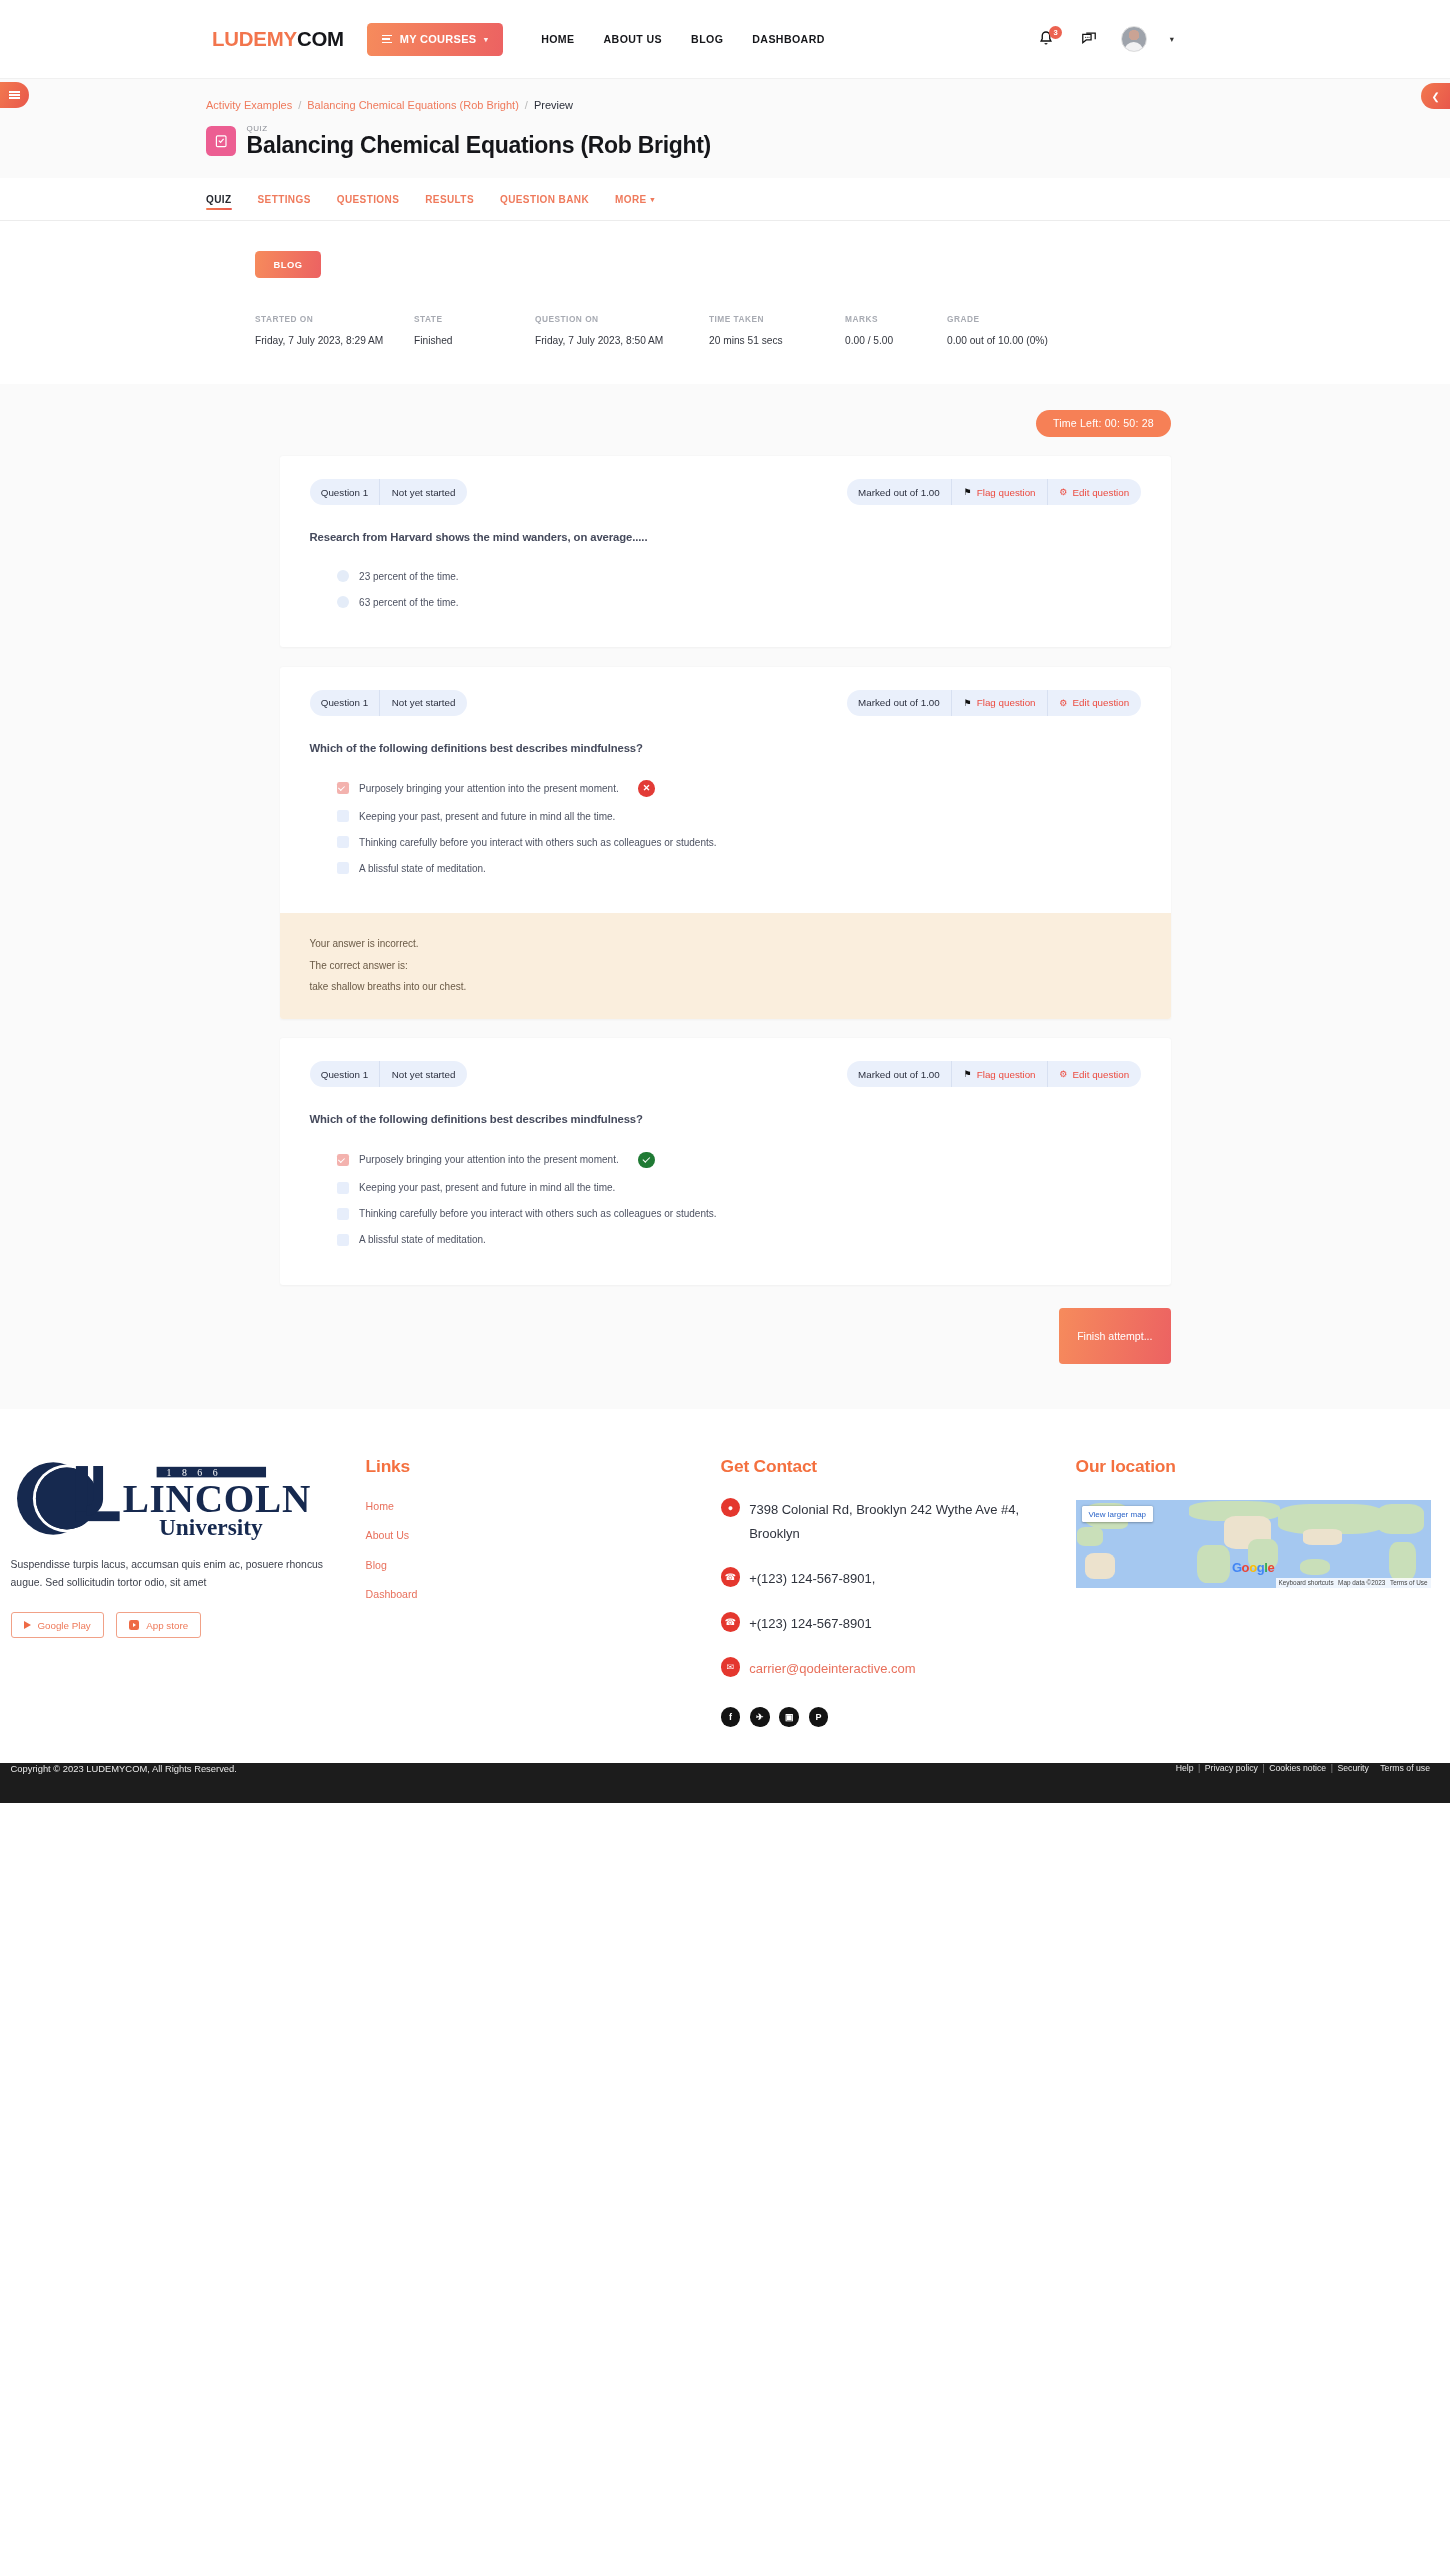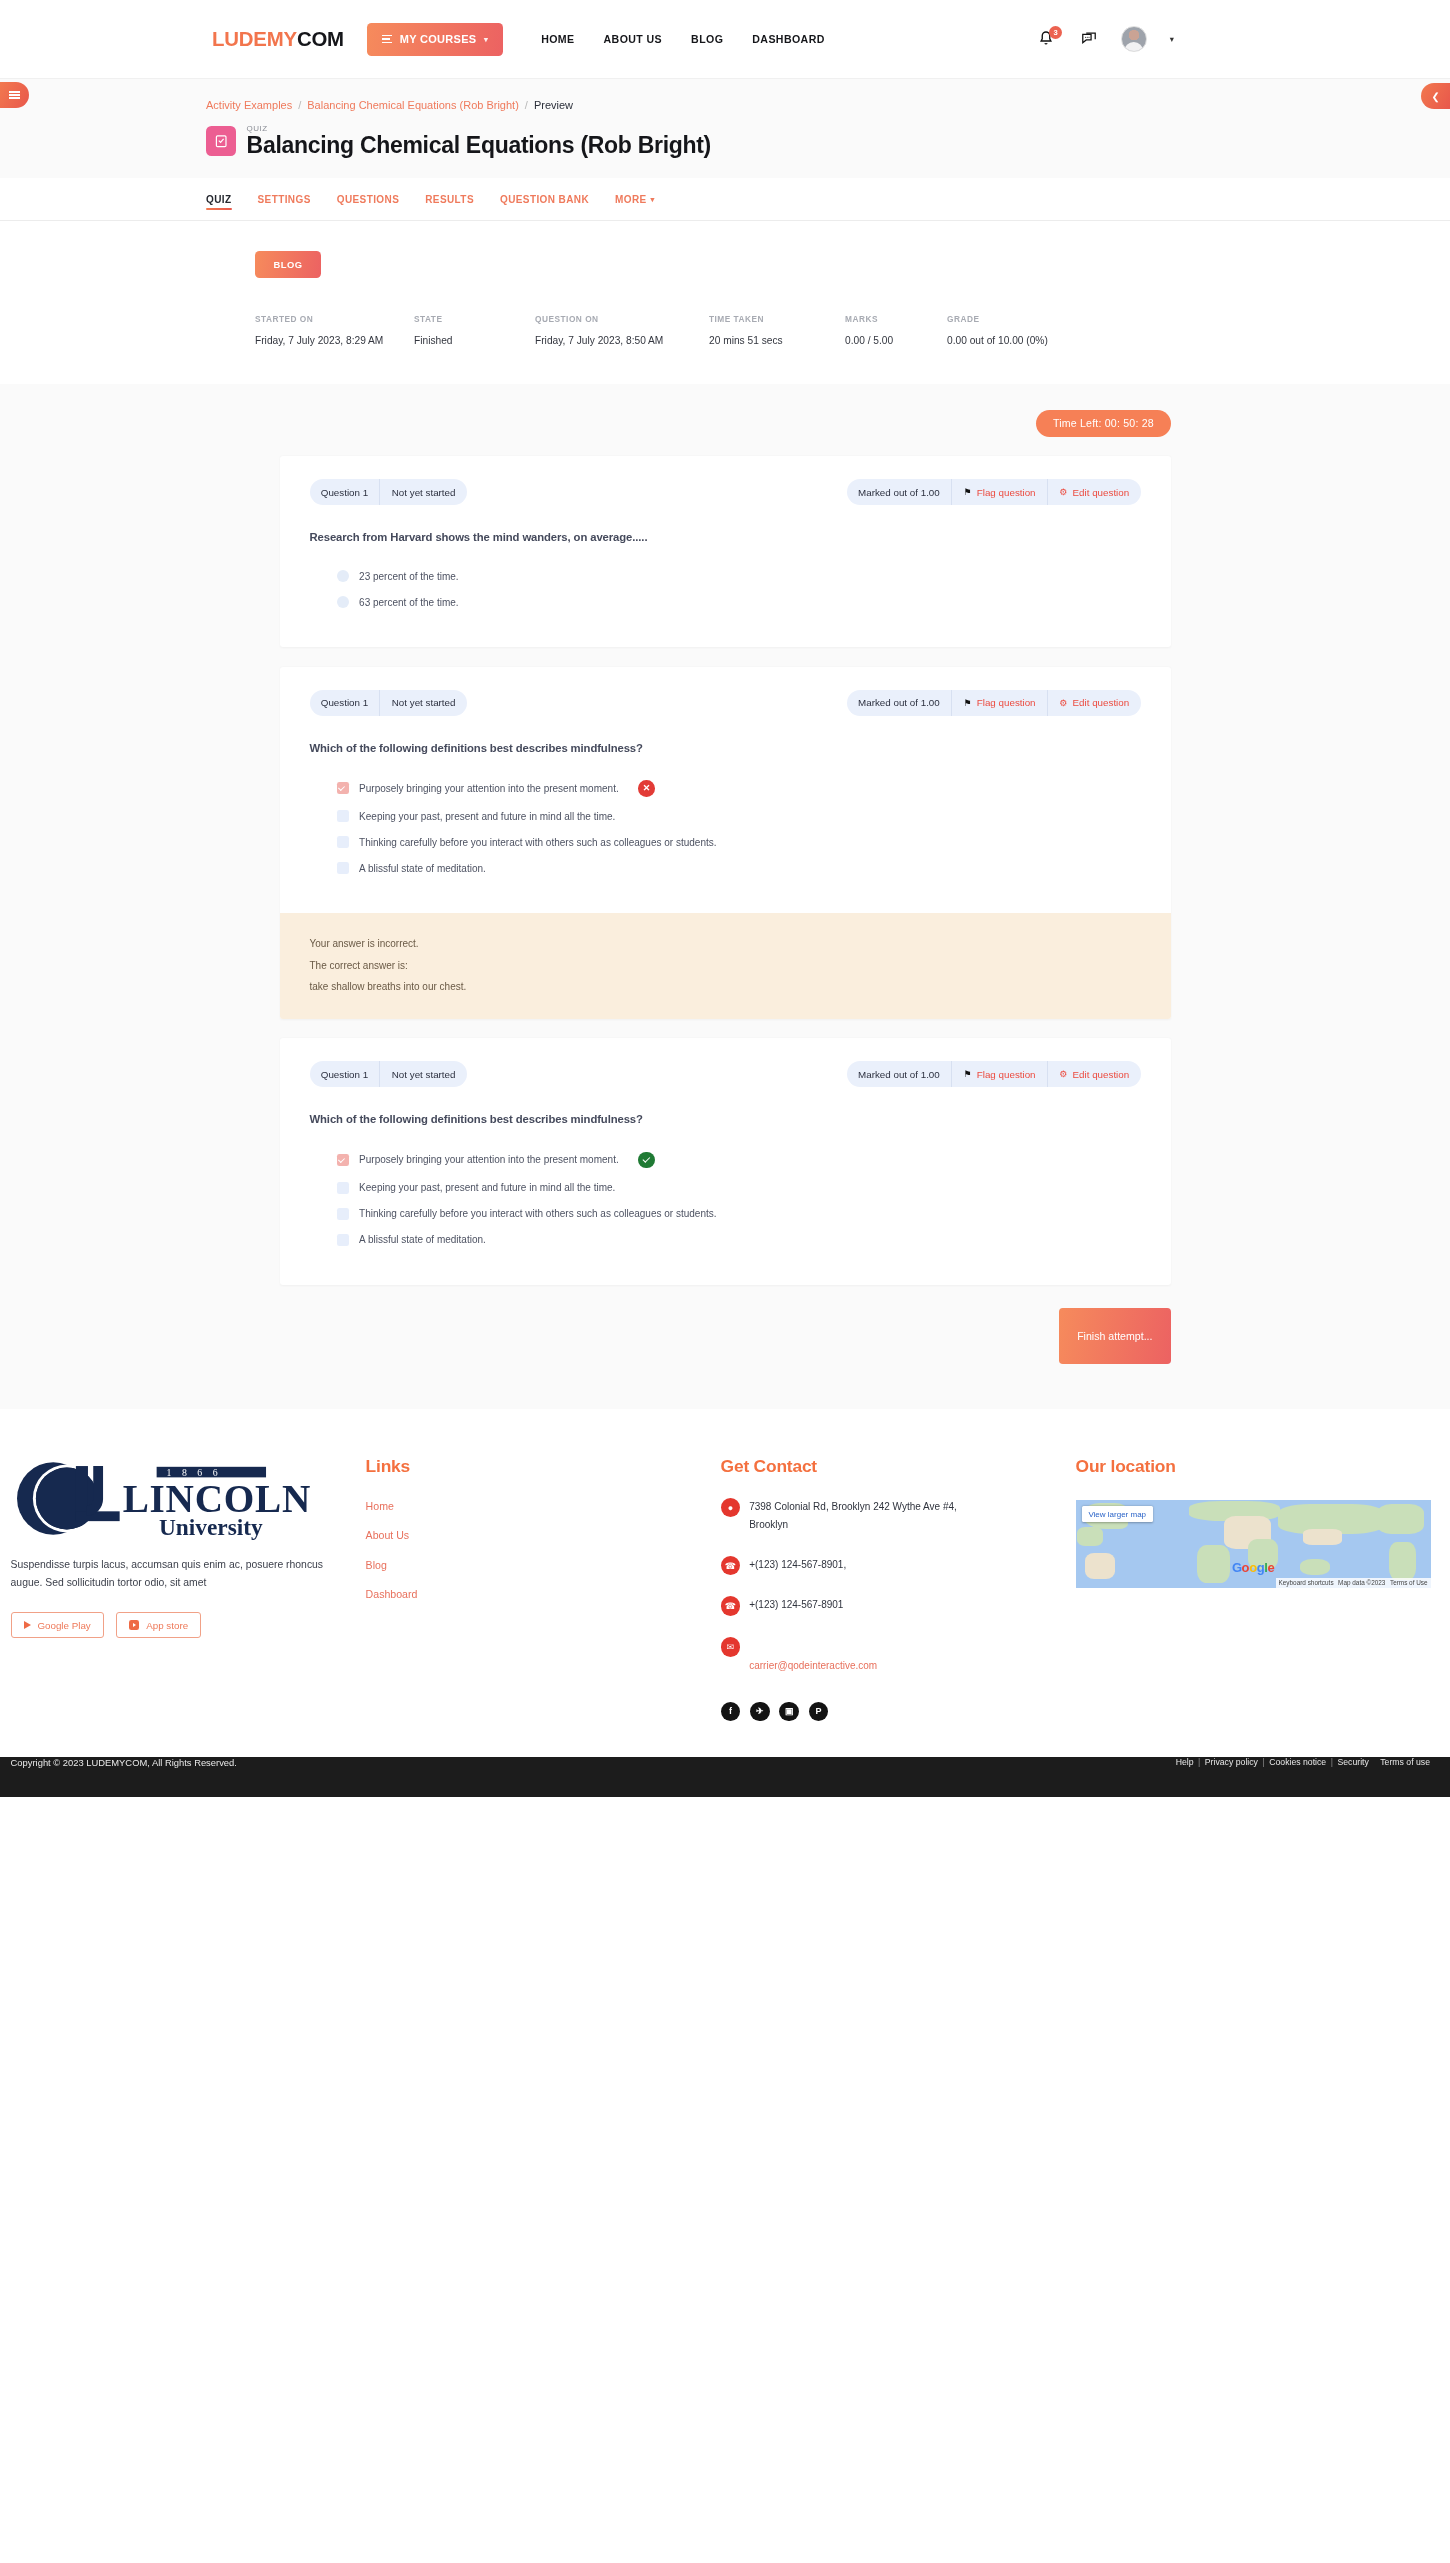--- a/index.html
+++ b/index.html
@@ -243,22 +243,22 @@
 
   .fh { font-size: 17.4px; font-weight: 800; color:#f4703f; letter-spacing:-0.2px; }
   .flinks { margin-top: 23px; display:flex; flex-direction:column; gap: 17.4px; }
   .flinks a { color:#e8705c; font-size:10.6px; text-decoration:none; cursor:pointer; }
 
   .citem { display:flex; align-items:flex-start; gap:9px; margin-top: 21px; }
   .cico {
     width: 19.6px;height:19.6px;border-radius:50%;background:#e4372e;flex:none;
     display:flex;align-items:center;justify-content:center;color:#fff;font-size:9px;
   }
-  .ctext { font-size:10px; color:#2f333d; line-height:1.85; }
-  .ctext.mail { color:#e8705c;margin-top:20px; }
+  .ctext { font-size:13px; color:#2f333d; line-height:1.85; }
+  .ctext.mail { color:#e8705c; }
   .socials { display:flex; gap: 9.8px; margin-top: 26px; }
   .soc {
     width: 19.6px;height:19.6px;border-radius:50%;background:#131313;
     display:flex;align-items:center;justify-content:center;color:#fff;font-size:9px;
     font-weight:700; cursor:pointer;
   }
 
   .mapbox {
     margin-top: 23px; width: 355px; height: 88px; position:relative; overflow:hidden;
     background:#a5c8f0;

